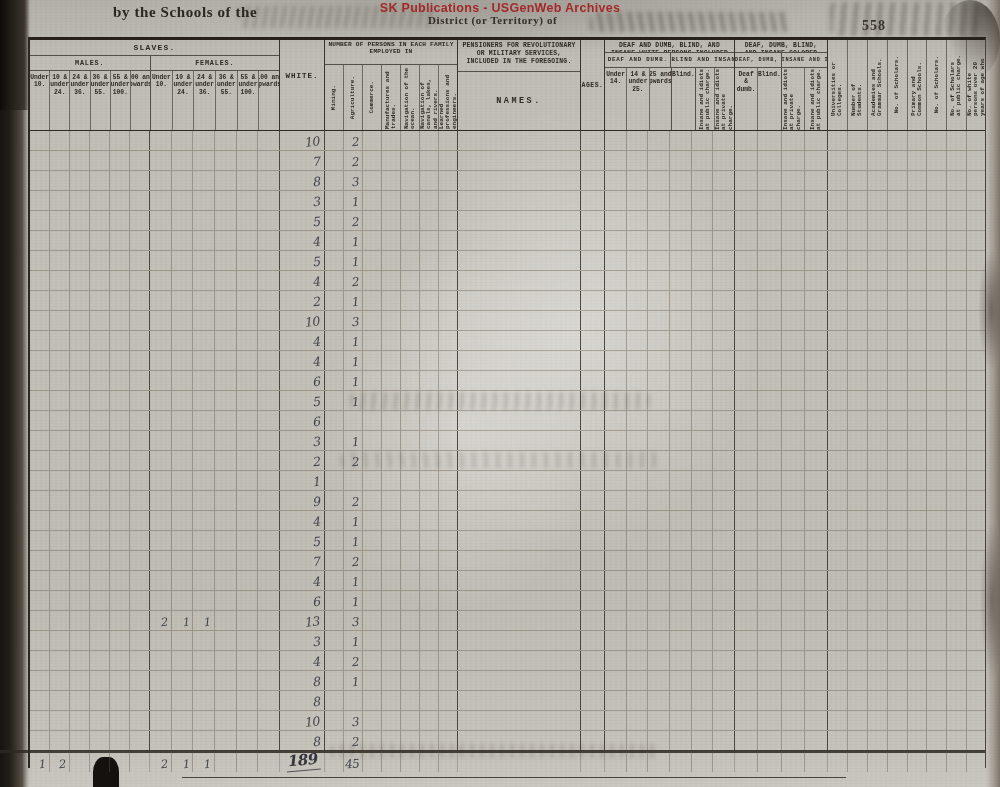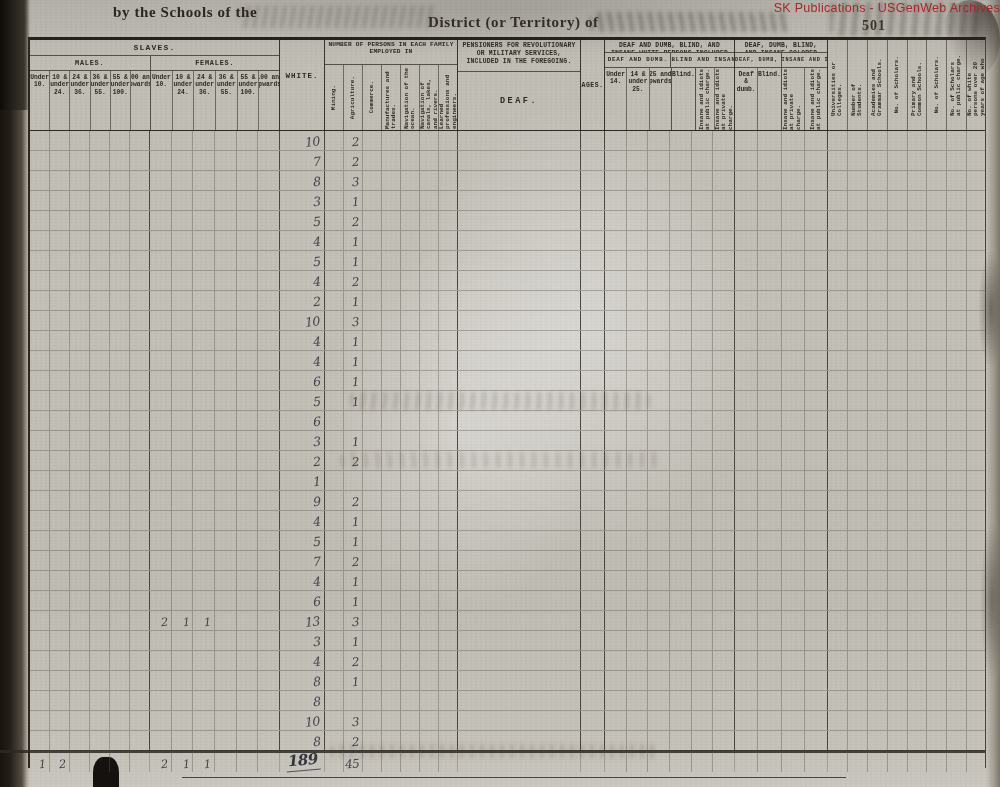--- a/index.html
+++ b/index.html
@@ -34,25 +34,25 @@
     background:repeating-linear-gradient(80deg,rgba(50,44,36,.38) 0 4px,rgba(0,0,0,0) 4px 10px);}
   .s-top3{left:830px;top:2px;width:150px;height:34px;
     background:repeating-linear-gradient(95deg,rgba(45,40,33,.30) 0 5px,rgba(0,0,0,0) 5px 12px);}
   .s-mid1{left:350px;top:392px;width:300px;height:18px;
     background:repeating-linear-gradient(93deg,rgba(70,62,52,.22) 0 4px,rgba(0,0,0,0) 4px 11px);}
   .s-mid2{left:340px;top:452px;width:320px;height:16px;
     background:repeating-linear-gradient(87deg,rgba(70,62,52,.18) 0 4px,rgba(0,0,0,0) 4px 12px);}
   .s-bot1{left:330px;top:744px;width:330px;height:14px;
     background:repeating-linear-gradient(92deg,rgba(70,62,52,.20) 0 4px,rgba(0,0,0,0) 4px 10px);}
 
-  .wm-top{position:absolute;left:0;right:0;top:1px;text-align:right;
-    font-family:"Liberation Sans",sans-serif;font-size:12.5px;letter-spacing:.3px;color:#a32a28;}
+  .wm-top{position:absolute;left:0;right:0;top:1px;text-align:center;
+    font-family:"Liberation Sans",sans-serif;font-size:12.5px;letter-spacing:.3px;color:#a32a28;font-weight:bold;}
   .hdr-left{position:absolute;left:113px;top:4px;font-weight:bold;font-size:15px;
     letter-spacing:.6px;color:#2c2720;}
-  .hdr-center{position:absolute;left:428px;top:14px;font-weight:bold;font-size:15px;
+  .hdr-center{position:absolute;left:428px;top:14px;font-weight:bold;font-size:11px;
     letter-spacing:.6px;color:#332d25;}
   .pagenum{position:absolute;left:862px;top:18px;font-weight:bold;font-size:14px;
     letter-spacing:1px;color:#3a342c;}
 
   
   #table{position:absolute;left:28px;top:37px;width:958px;height:731px;
     border-top:3px solid #26211b;border-left:2px solid #2c2720;border-right:1px solid #4a4238;
     box-sizing:border-box;display:flex;flex-direction:column;}
   #thead{display:flex;height:91px;border-bottom:1.6px solid #2e2922;box-sizing:border-box;
     color:#2e2922;}
@@ -111,21 +111,21 @@
   <div class="smudge s-top1"></div>
   <div class="smudge s-top2"></div>
   <div class="smudge s-top3"></div>
   <div class="smudge s-mid1"></div>
   <div class="smudge s-mid2"></div>
   <div class="smudge s-bot1"></div>
 
   <div class="wm-top">SK Publications - USGenWeb Archives</div>
   <div class="hdr-left">by the Schools of the</div>
   <div class="hdr-center">District (or Territory) of</div>
-  <div class="pagenum">501</div>
+  <div class="pagenum">558</div>
 
   <div id="table">
     <div id="thead">
 
       <div class="hgroup" style="width:250px">
         <div class="sec-title">SLAVES.</div>
         <div class="subrow">
           <div class="sub-title" style="width:120px">MALES.</div>
           <div class="sub-title" style="width:130px">FEMALES.</div>
         </div>
@@ -201,21 +201,21 @@
               </div>
               <div class="col-label vlabel">
                 <span>Learned professions and engineers.</span>
               </div>
             </div>
         </div>
       </div>
 
       <div class="hgroup" style="width:123px">
         <div class="sec-title three">PENSIONERS FOR REVOLUTIONARY OR MILITARY SERVICES, INCLUDED IN THE FOREGOING.</div>
-        <div class="names-cell">DEAF.</div>
+        <div class="names-cell">NAMES.</div>
       </div>
 
       <div class="hgroup" style="width:24px">
         <div class="ages-cell">AGES.</div>
       </div>
 
       <div class="hgroup" style="width:130px">
         <div class="sec-title three">DEAF AND DUMB, BLIND, AND INSANE WHITE PERSONS INCLUDED IN THE FOREGOING.</div>
         <div class="subrow">
           <div class="sub-title" style="width:66px;font-size:5.8px">DEAF AND DUMB.</div>

